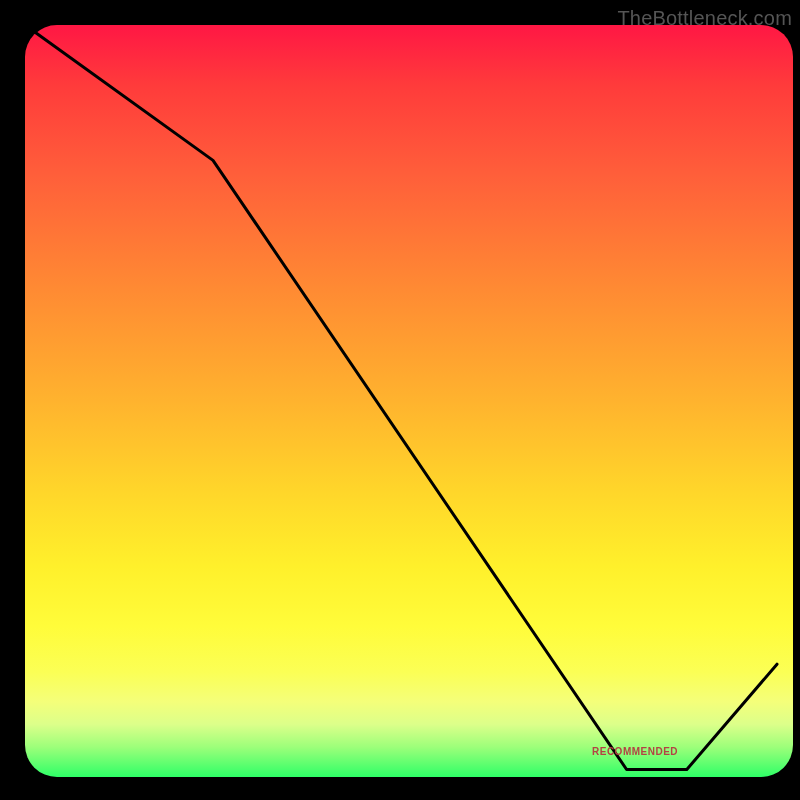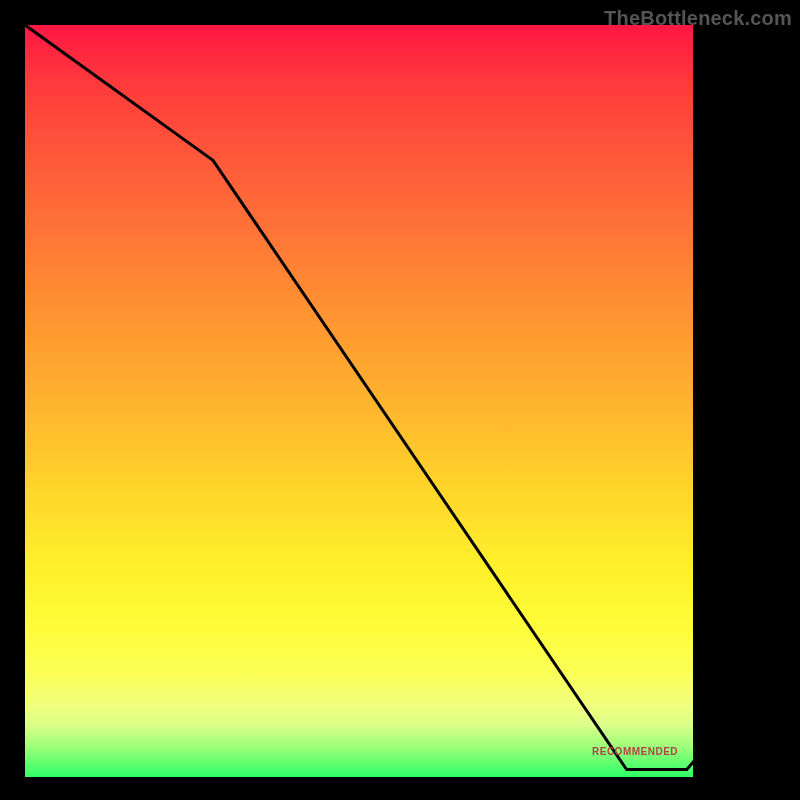--- a/index.html
+++ b/index.html
@@ -16,47 +16,48 @@
     width: 800px;
     height: 800px;
     background: #000;
   }
   .attribution {
     position: absolute;
     top: 7px;
     right: 8px;
     color: #555;
     font-size: 20px;
-    font-weight: 700;
+    font-weight: 400;
     letter-spacing: 0.2px;
     user-select: none;
   }
   .plot-area {
     position: absolute;
     left: 25px;
     top: 25px;
-    width: 668px;
+    width: 768px;
     height: 752px;
     
     background: linear-gradient(
       to bottom,
       #ff1744 0%,
       #ff3b3b 8%,
       #ff5f3a 20%,
       #ff8a33 35%,
       #ffb32e 50%,
       #ffd62a 62%,
       #fff02b 72%,
       #fffc3a 80%,
       #fbff55 86%,
       #f4ff7a 90%,
       #dcff8a 93%,
       #9dff7a 96%,
       #2eff67 100%
     );
+    border-radius: 32px;
   }
   
   svg.curve {
     position: absolute;
     left: 0;
     top: 0;
     width: 752px;
     height: 752px;
     overflow: visible;
   }

